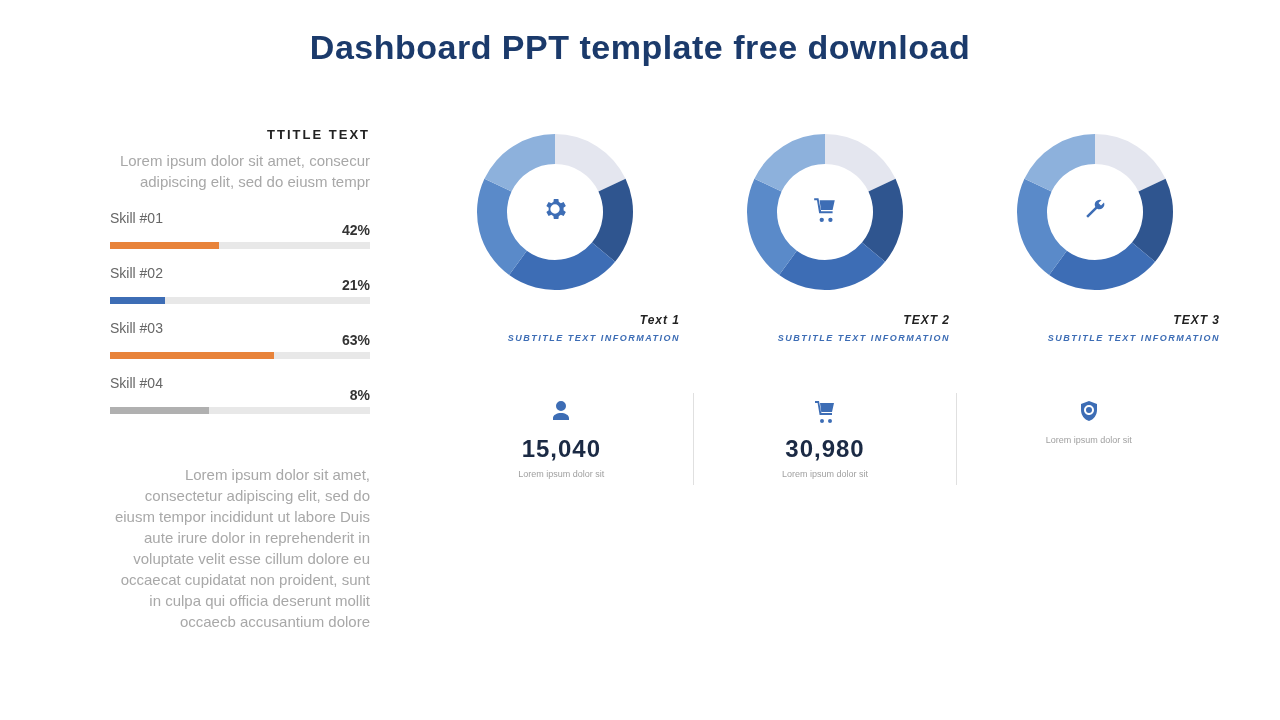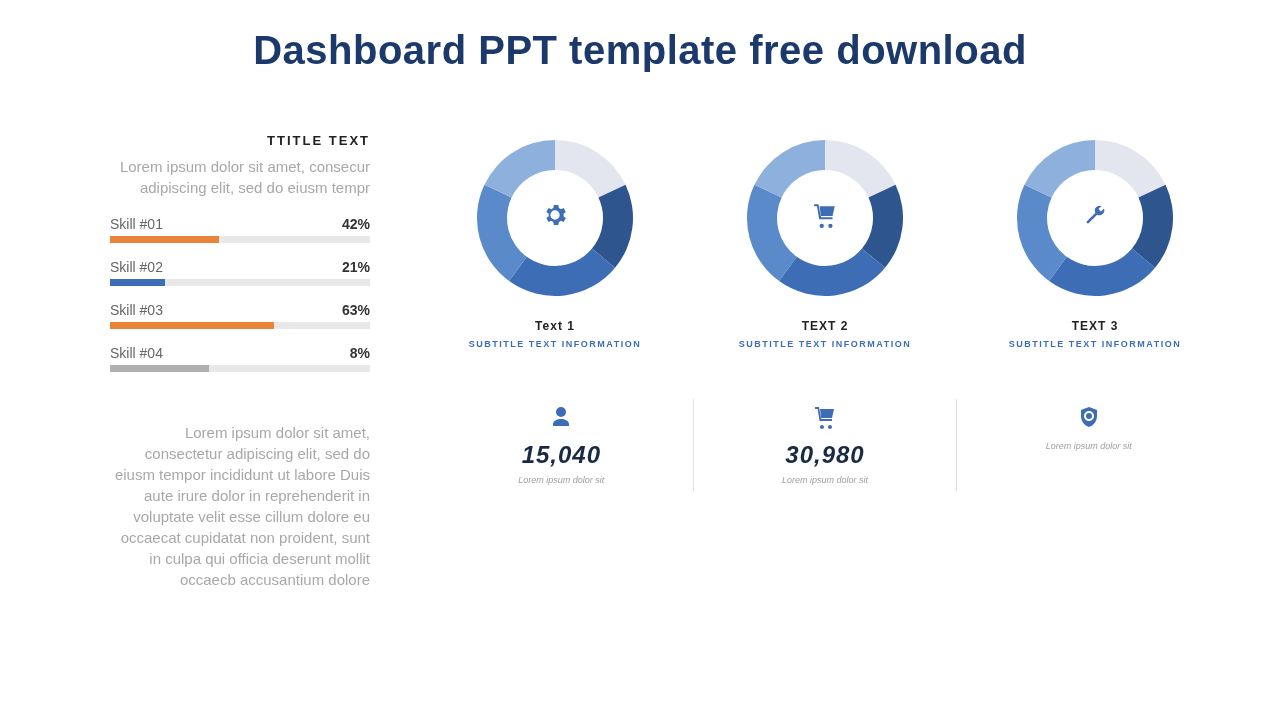--- a/index.html
+++ b/index.html
@@ -6,21 +6,21 @@
   body {
     font-family: Arial, Helvetica, sans-serif;
     background: #ffffff;
     width: 1280px;
     height: 720px;
     overflow: hidden;
     color: #333;
   }
   .page-title {
     text-align: center;
-    font-size: 40px;
+    font-size: 34px;
     font-weight: 600;
     color: #1b3a6b;
     padding-top: 28px;
     letter-spacing: 0.5px;
   }
   .content {
     display: flex;
     padding: 60px 60px 0 110px;
   }
   .left-col {
@@ -44,21 +44,21 @@
   .skill-row {
     margin-bottom: 16px;
   }
   .skill-top {
     display: flex;
     justify-content: space-between;
     font-size: 14px;
     color: #666;
     margin-bottom: 4px;
   }
-  .skill-pct { font-weight: 700; color: #333; }
+  .skill-pct { font-weight: 700; color: #333; margin-top: 12px; }
   .bar-track {
     width: 100%;
     height: 7px;
     background: #e8e8e8;
   }
   .bar-fill {
     height: 100%;
   }
   .text-subtitle-block { margin-top: 50px; }
   .text-subtitle-block .section-heading { line-height: 1.3; }
@@ -70,21 +70,22 @@
     flex: 1;
     padding-left: 60px;
   }
   .donut-row {
     display: flex;
     justify-content: space-around;
     gap: 20px;
   }
   .donut-item {
     flex: 1;
-    text-align: center;
+    text-align: right;
+    font-style: italic;
   }
   .donut-wrap {
     width: 170px;
     height: 170px;
     margin: 0 auto;
     position: relative;
   }
   .donut-wrap svg { width: 100%; height: 100%; }
   .donut-icon {
     position: absolute;
@@ -104,21 +105,20 @@
     margin-top: 6px;
     font-size: 9px;
     font-weight: 600;
     color: #3d6db5;
     letter-spacing: 1.5px;
   }
 
   .stats-row {
     display: flex;
     margin-top: 50px;
-    font-style: italic;
   }
   .stat-item {
     flex: 1;
     text-align: center;
     border-right: 1px solid #e0e0e0;
     padding: 6px 0;
   }
   .stat-item:last-child { border-right: none; }
   .stat-icon {
     color: #3d6db5;

